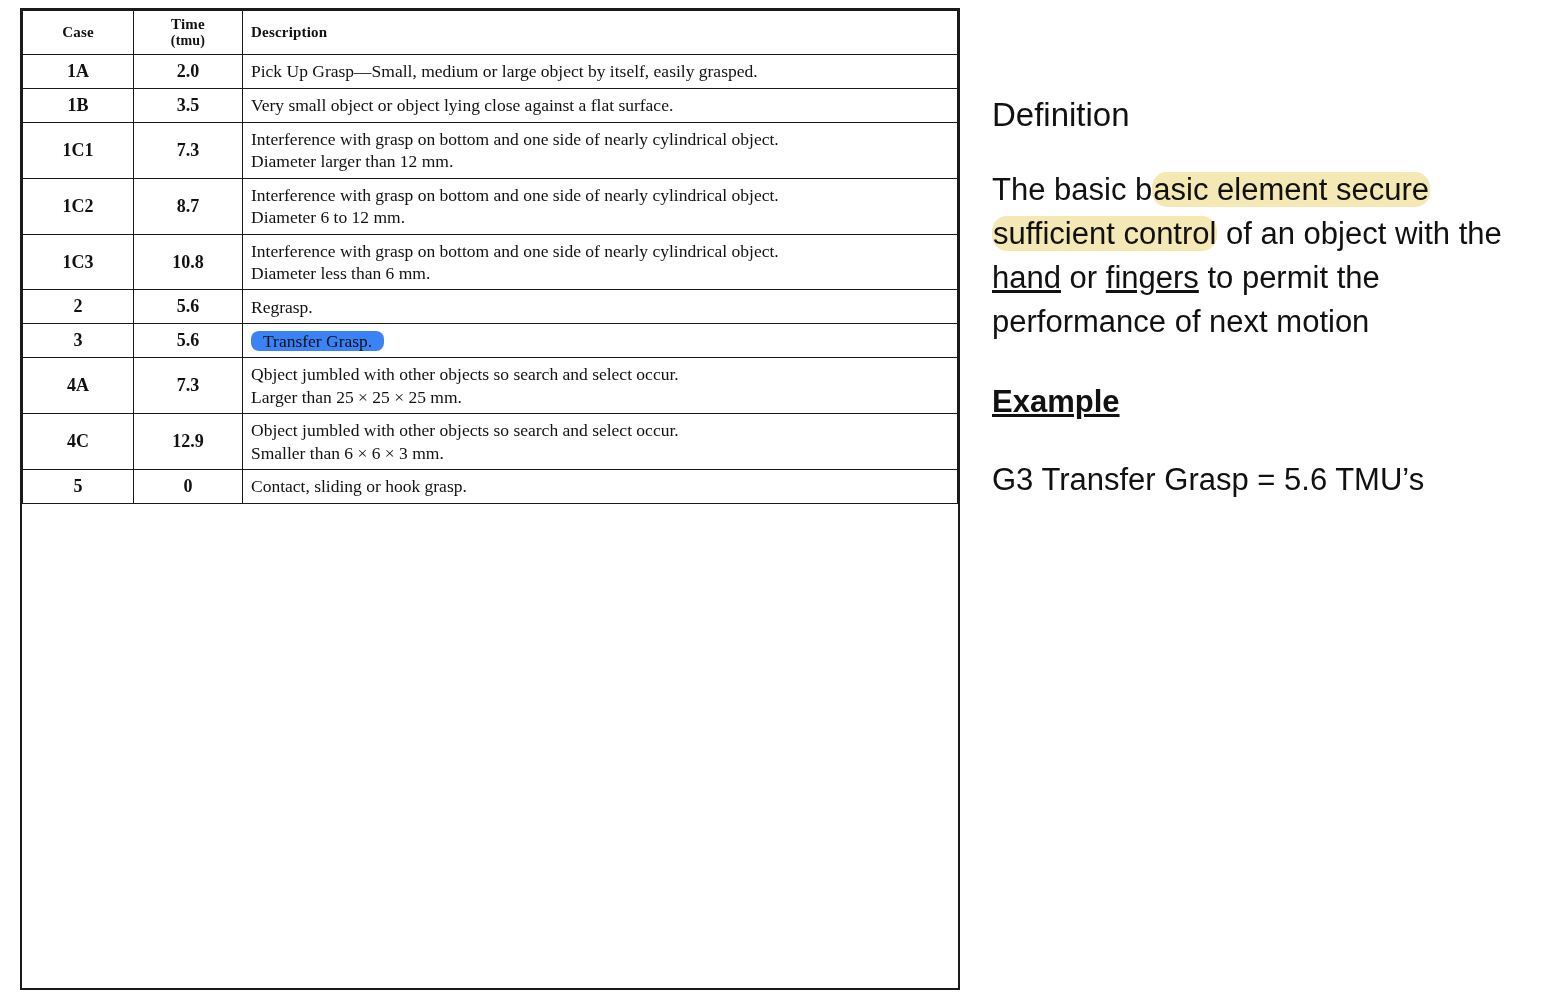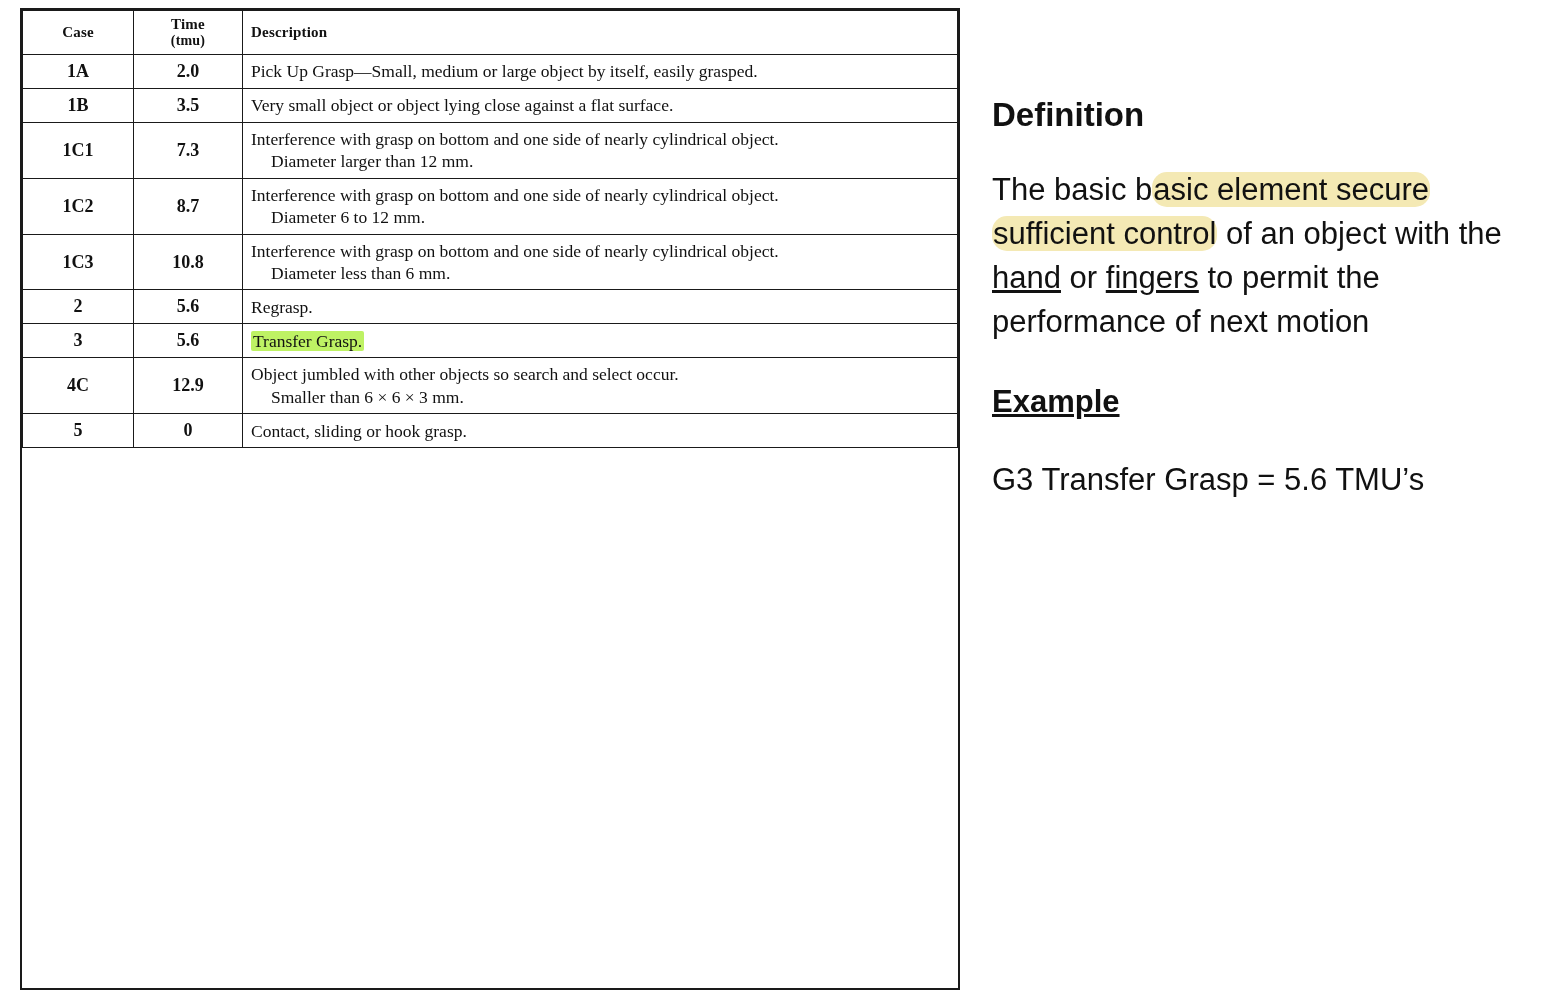--- a/index.html
+++ b/index.html
@@ -67,26 +67,25 @@
     font-size: 17.5px;
     line-height: 1.28;
   }
   tbody td.col-case,
   tbody td.col-time {
     font-weight: bold;
     font-size: 18px;
   }
   td.col-desc .l2 {
     display: block;
-    margin-left: 20px;
   }
   .hl {
-    background: #bef264;
-    border-radius: 2px;
-    padding: 0 2px;
+    background: #3b82f6;
+    border-radius: 8px;
+    padding: 0 12px;
   }
 
   
   .table-scan::after {
     content: "";
     position: absolute;
     left: 0; right: 0; bottom: 0;
     height: 2px;
     background: #1a1a1a;
   }
@@ -96,21 +95,21 @@
     position: absolute;
     left: 992px;
     top: 96px;
     width: 560px;
     color: #111;
     font-family: "Liberation Sans", sans-serif;
   }
   .notes h2 {
     margin: 0 0 34px 0;
     font-size: 33px;
-    font-weight: bold;
+    font-weight: normal;
   }
   .notes p {
     margin: 0 0 30px 0;
     font-size: 31px;
     line-height: 1.42;
   }
   .notes .u { text-decoration: underline; }
   .notes .hl2 {
     background: #f4e9b4;
     padding: 0 1px;
@@ -199,20 +198,28 @@
         </tr>
 
         <tr>
           <td class="col-case">3</td>
           <td class="col-time">5.6</td>
           <td class="col-desc">
             <span class="hl">Transfer Grasp.</span>
           </td>
         </tr>
 
+        <tr>
+          <td class="col-case">4A</td>
+          <td class="col-time">7.3</td>
+          <td class="col-desc">
+            <span>Qbject jumbled with other objects so search and select occur.</span>
+            <span class="l2">Larger than 25 × 25 × 25 mm.</span>
+          </td>
+        </tr>
 
 
         <tr>
           <td class="col-case">4C</td>
           <td class="col-time">12.9</td>
           <td class="col-desc">
             <span>Object jumbled with other objects so search and select occur.</span>
             <span class="l2">Smaller than 6 × 6 × 3 mm.</span>
           </td>
         </tr>

